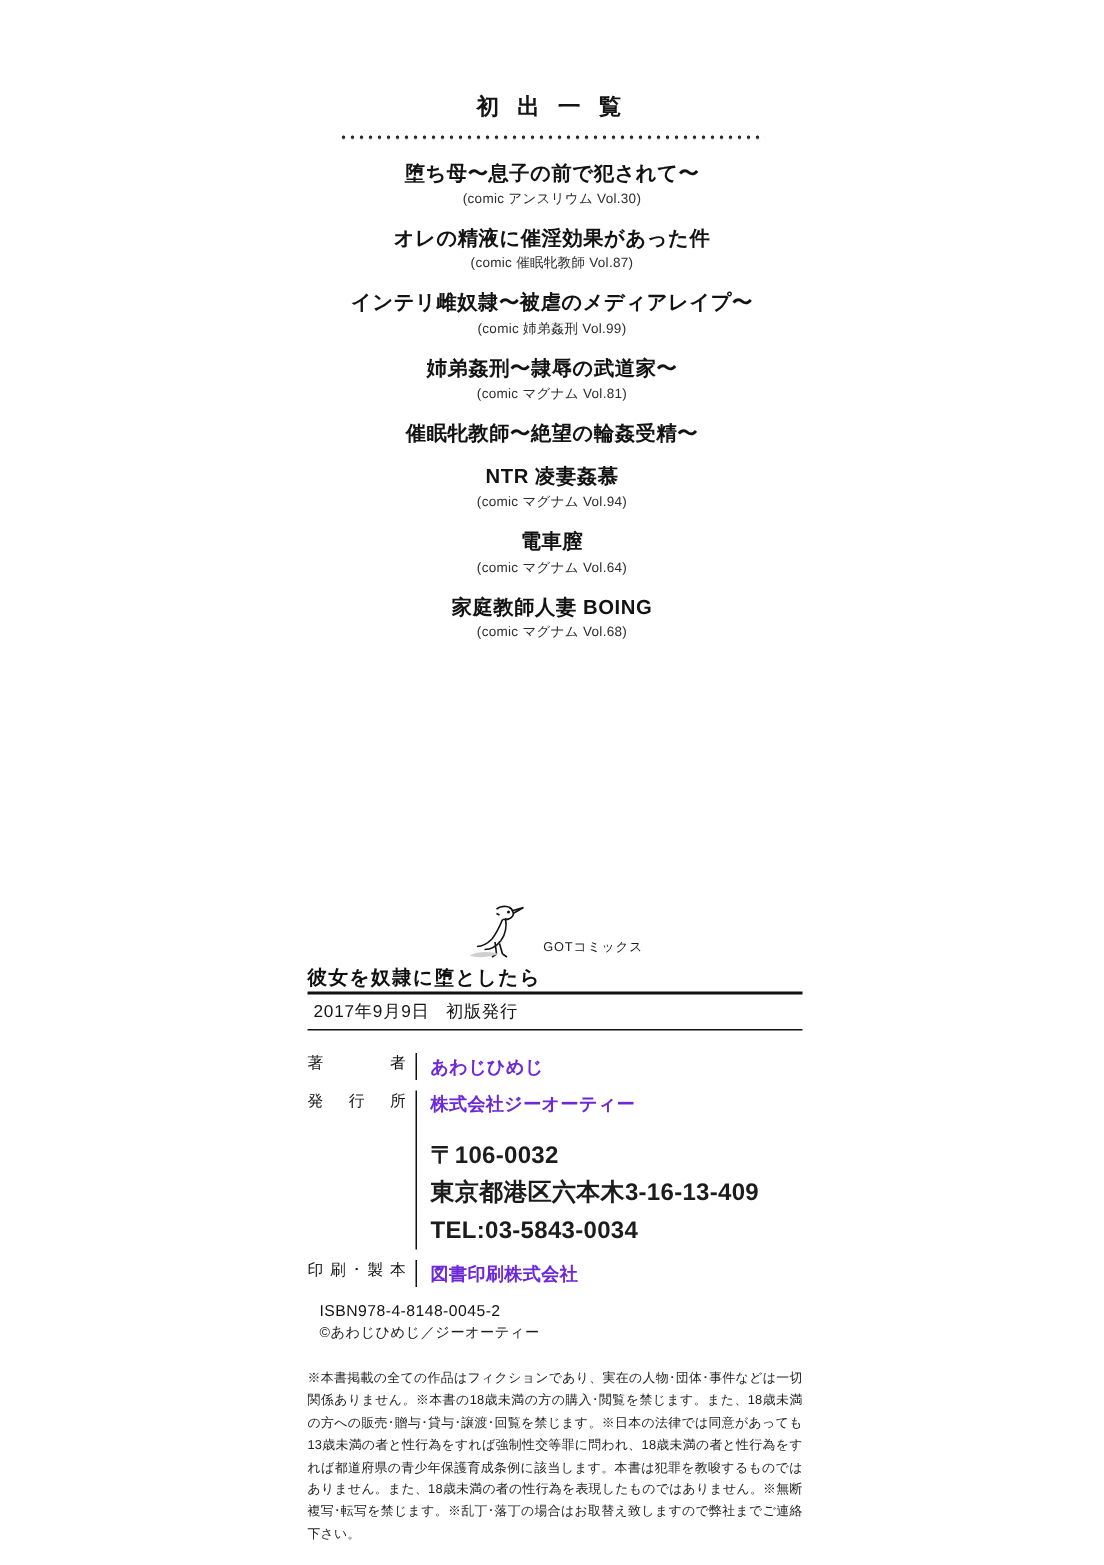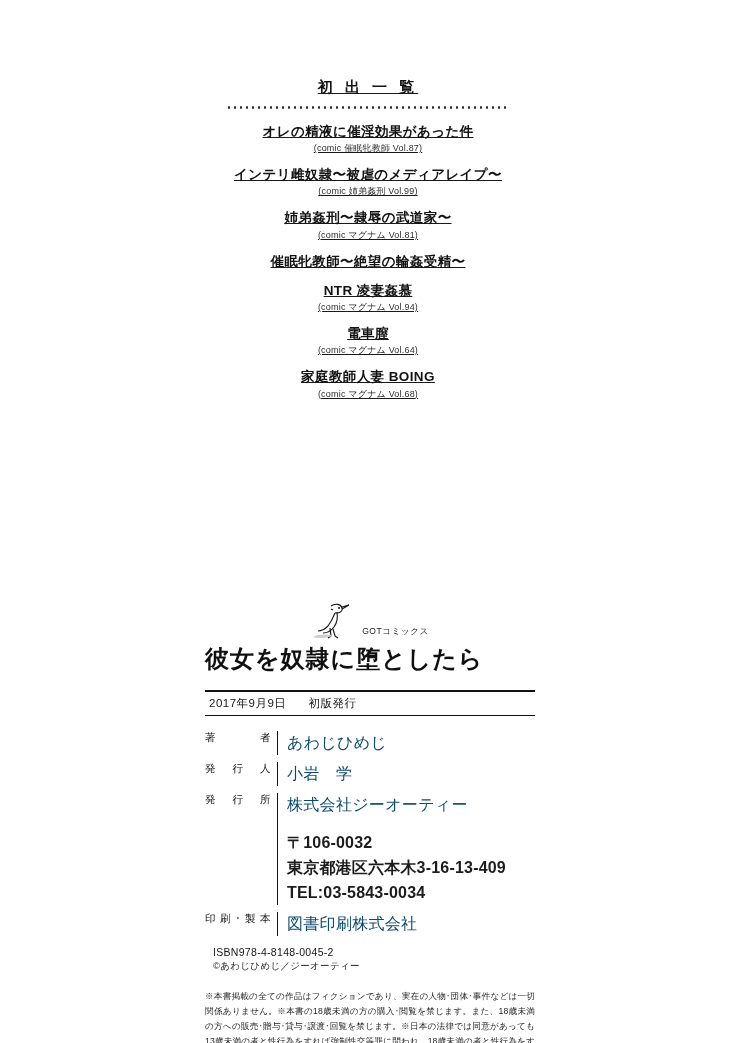--- a/index.html
+++ b/index.html
@@ -13,24 +13,23 @@
     position: relative;
     font-family: "Liberation Sans", sans-serif;
     color: #1a1a1a;
     overflow: hidden;
   }
 
   
   .colophon-top {
     position: absolute;
     left: 0;
-    top: 78px;
+    top: 62px;
     width: 736px;
     text-align: center;
-    text-decoration: underline;
   }
   .list-title {
     font-size: 15px;
     letter-spacing: 4px;
     font-weight: bold;
     color: #141414;
     margin-bottom: 9px;
   }
   .dot-rule {
     width: 284px;
@@ -78,35 +77,35 @@
     position: relative;
   }
   .brand-label {
     font-size: 8.5px;
     letter-spacing: 0.6px;
     color: #1b1b1b;
     padding-bottom: 4px;
   }
 
   .book-title {
-    font-size: 24px;
+    font-size: 13px;
     font-weight: bold;
     letter-spacing: 1px;
     color: #101010;
     margin-top: 1px;
-    padding-bottom: 15px;
+    padding-bottom: 0;
   }
   .rule-thick {
     height: 2px;
     background: #111;
     width: 100%;
   }
   .pub-date-row {
     display: flex;
-    gap: 22px;
+    gap: 11px;
     font-size: 11.5px;
     letter-spacing: 0.5px;
     padding: 4px 0 4px 4px;
     color: #141414;
   }
   .rule-thin {
     height: 1px;
     background: #111;
     width: 100%;
   }
@@ -131,24 +130,24 @@
     white-space: nowrap;
     color: #141414;
   }
   .credit-sep {
     width: 1px;
     align-self: stretch;
     background: #111;
     margin-right: 9px;
   }
   .credit-value {
-    font-size: 16px;
-    font-weight: normal;
+    font-size: 12px;
+    font-weight: bold;
     letter-spacing: 0.3px;
-    color: #0c4a6e;
+    color: #6d28d9;
     line-height: 1.5;
   }
   .credit-sub {
     font-size: 16px;
     font-weight: bold;
     letter-spacing: 0.2px;
     color: #1c1c1c;
     line-height: 1.55;
     margin-top: 14px;
   }
@@ -177,20 +176,24 @@
   .notice p { margin: 0; }
   .notice .gap { margin-top: 13px; }
 </style>
 </head>
 <body>
 
 <div class="colophon-top">
   <div class="list-title">初 出 一 覧</div>
   <div class="dot-rule"></div>
   <div id="entry-list">
+      <div class="entry">
+        <div class="entry-title">堕ち母〜息子の前で犯されて〜</div>
+        <div class="entry-source">(comic アンスリウム Vol.30)</div>
+      </div>
       <div class="entry">
         <div class="entry-title">オレの精液に催淫効果があった件</div>
         <div class="entry-source">(comic 催眠牝教師 Vol.87)</div>
       </div>
       <div class="entry">
         <div class="entry-title">インテリ雌奴隷〜被虐のメディアレイプ〜</div>
         <div class="entry-source">(comic 姉弟姦刑 Vol.99)</div>
       </div>
       <div class="entry">
         <div class="entry-title">姉弟姦刑〜隷辱の武道家〜</div>
@@ -250,27 +253,20 @@
 
   <div class="credits" id="credits-list">
       <div class="credit-row">
         <div class="credit-label">著　者</div>
         <div class="credit-sep"></div>
         <div>
           <div class="credit-value">あわじひめじ</div>
         </div>
       </div>
       <div class="credit-row">
-        <div class="credit-label">発行人</div>
-        <div class="credit-sep"></div>
-        <div>
-          <div class="credit-value">小岩　学</div>
-        </div>
-      </div>
-      <div class="credit-row">
         <div class="credit-label">発行所</div>
         <div class="credit-sep"></div>
         <div>
           <div class="credit-value">株式会社ジーオーティー</div>
           <div class="credit-sub" style="white-space: pre-line;">〒106-0032
 東京都港区六本木3-16-13-409
 TEL:03-5843-0034</div>
         </div>
       </div>
       <div class="credit-row">

